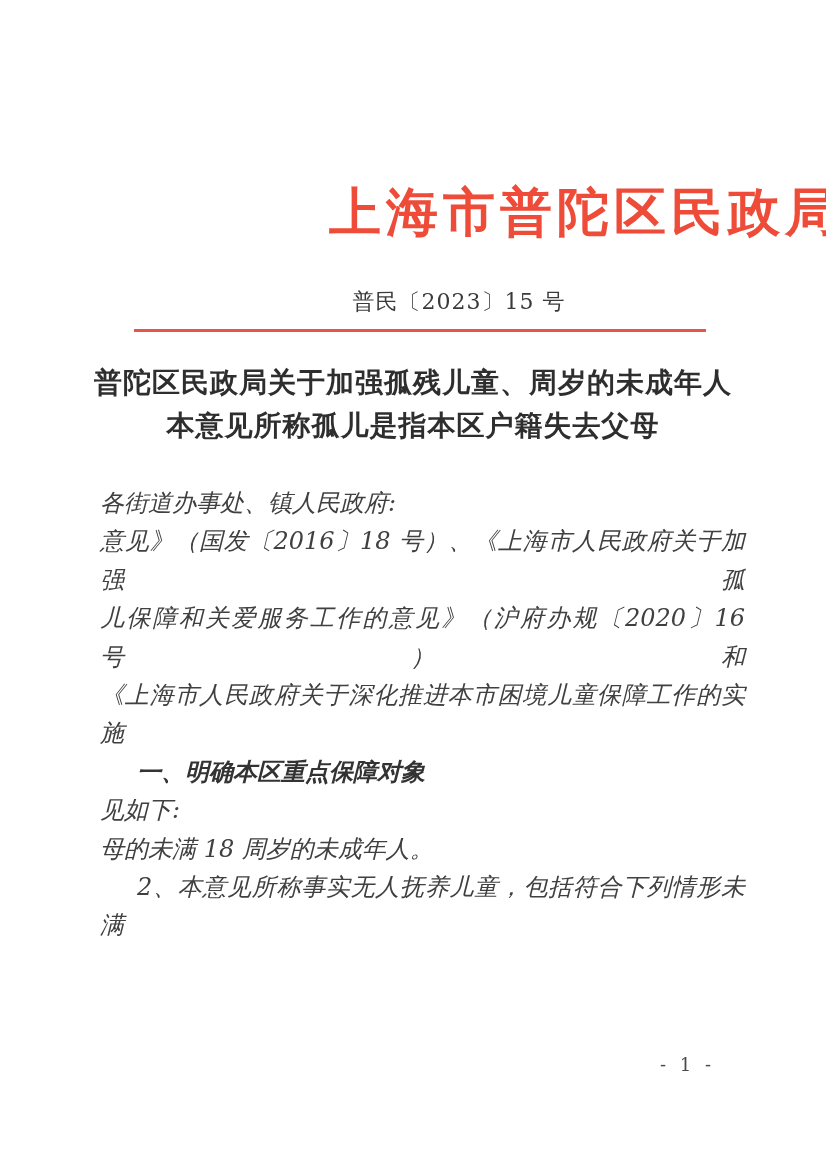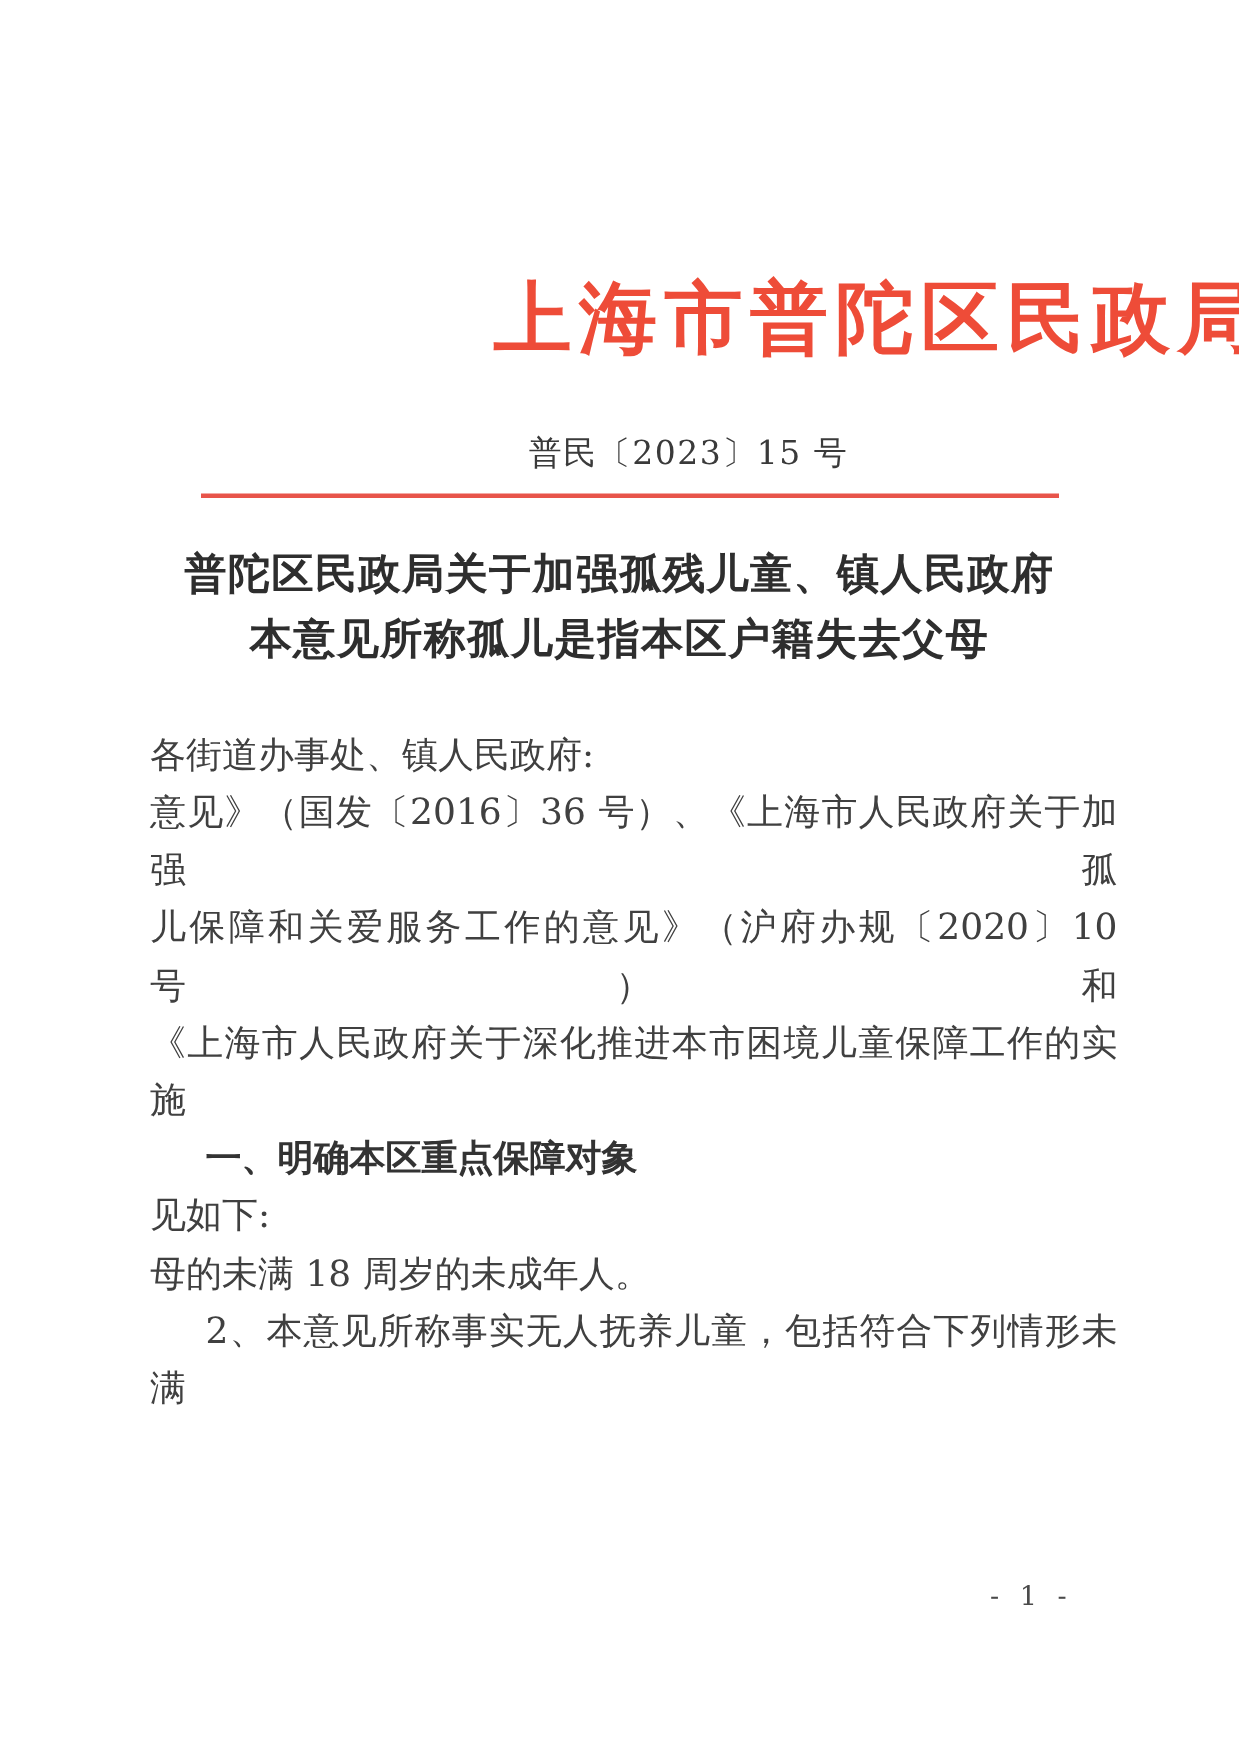--- a/index.html
+++ b/index.html
@@ -53,21 +53,21 @@
     color: #2e2e2e;
   }
 
   .body-text {
     position: absolute;
     top: 484px; left: 100px; width: 645px;
     font-size: 24px;
     line-height: 38.4px;
     color: #404040;
   }
-  .ln { min-height: 38.4px; }
+  .ln { min-height: 38.4px; font-style: italic; }
   .j  { text-align: justify; text-align-last: justify; }
   .ind { text-indent: 37px; }
   .heading {
     font-family: "DejaVu Sans", "Liberation Sans", sans-serif;
     font-weight: 700;
     font-size: 24px;
     color: #333333;
   }
 
   .page-num {
@@ -84,30 +84,30 @@
 
 <div class="page">
 
   <div class="letterhead">上海市普陀区民政局</div>
 
   <div class="doc-number">普民〔2023〕15 号</div>
 
   <div class="red-rule"></div>
 
   <div class="doc-title">
-    <div>普陀区民政局关于加强孤残儿童、镇人民政府</div>
+    <div>普陀区民政局关于加强孤残儿童、周岁的未成年人</div>
     <div>本意见所称孤儿是指本区户籍失去父母</div>
   </div>
 
   <div class="body-text">
 
     <div class="ln">各街道办事处、镇人民政府:</div>
 
-    <div class="ln j">意见》（国发〔2016〕36 号）、《上海市人民政府关于加强孤</div>
-    <div class="ln j">儿保障和关爱服务工作的意见》（沪府办规〔2020〕10 号）和</div>
+    <div class="ln j">意见》（国发〔2016〕18 号）、《上海市人民政府关于加强孤</div>
+    <div class="ln j">儿保障和关爱服务工作的意见》（沪府办规〔2020〕16 号）和</div>
     <div class="ln j">《上海市人民政府关于深化推进本市困境儿童保障工作的实施</div>
     <div class="ln heading ind">一、明确本区重点保障对象</div>
 
     <div class="ln">见如下:</div>
 
     <div class="ln">母的未满 18 周岁的未成年人。</div>
 
     <div class="ln j ind">2、本意见所称事实无人抚养儿童，包括符合下列情形未满</div>
 
   </div>

